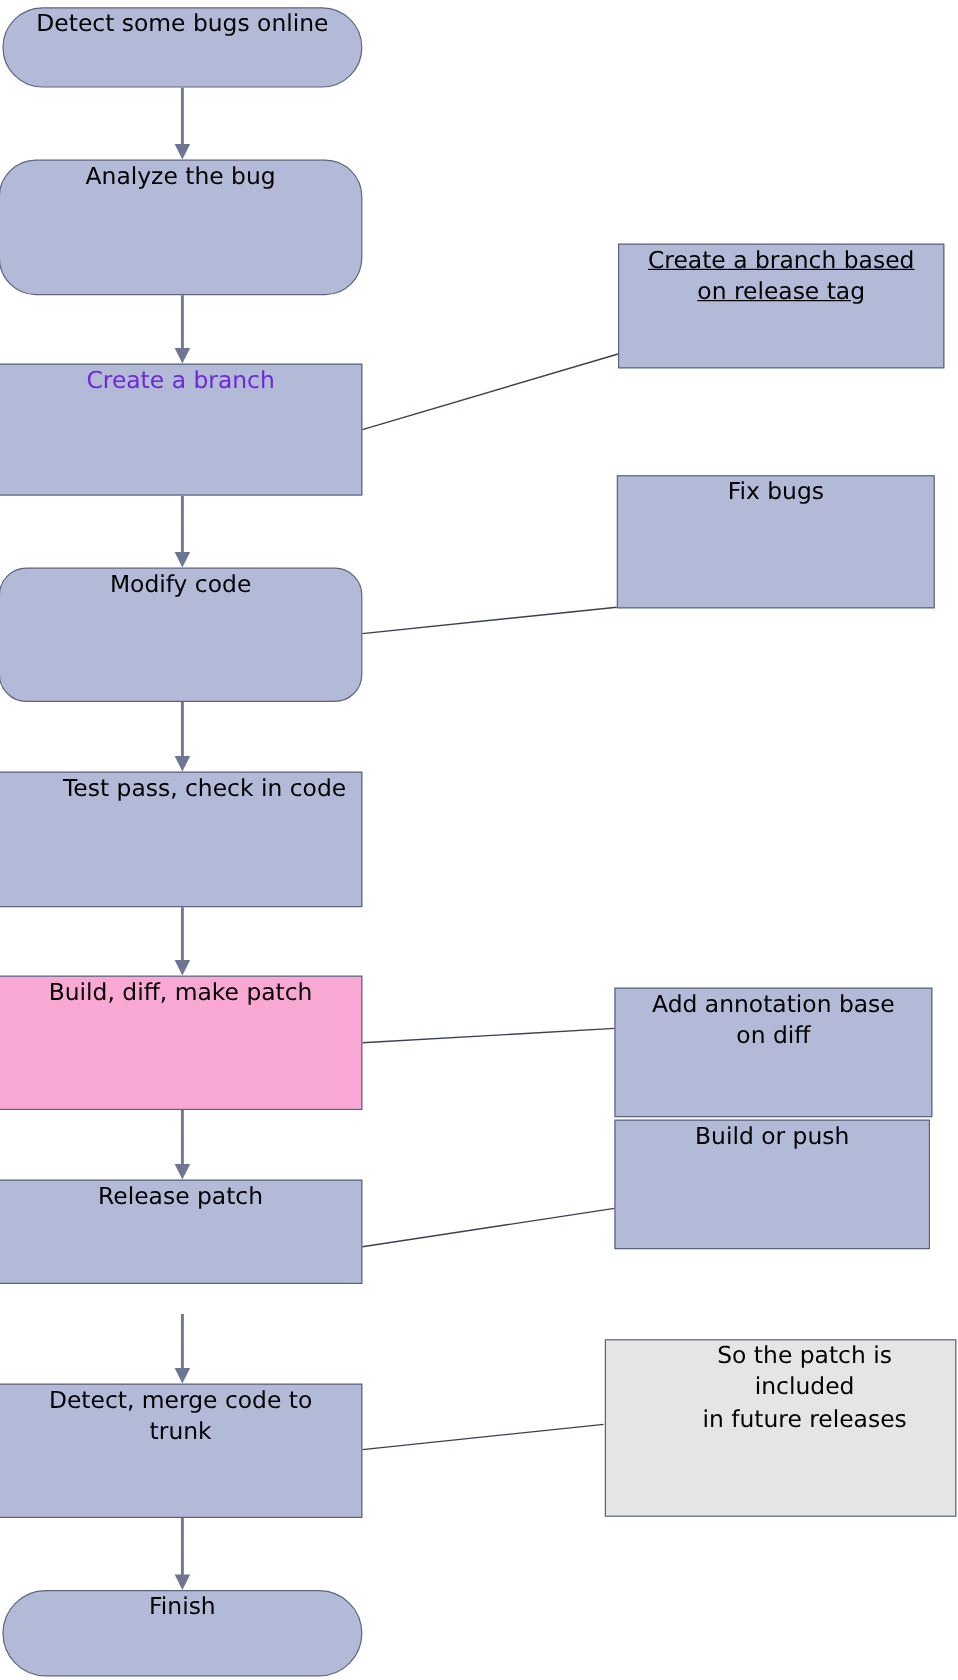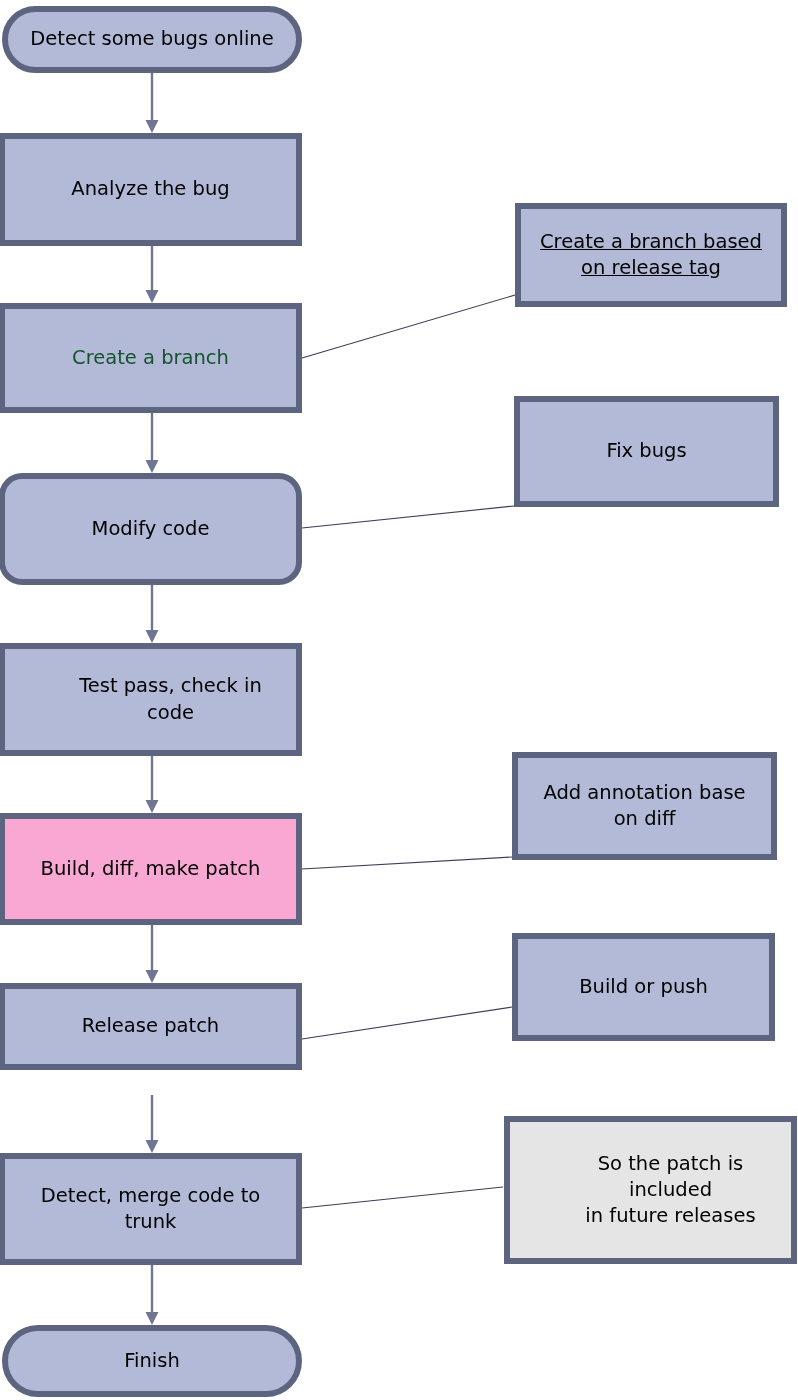--- a/index.html
+++ b/index.html
@@ -23,23 +23,22 @@
     left: 0;
     top: 0;
     width: 798px;
     height: 1400px;
     pointer-events: none;
   }
   .node {
     position: absolute;
     box-sizing: border-box;
     background: #b2bad7;
-    border: 6px solid #4d7c0f;
+    border: 1px solid #4d7c0f;
     display: flex;
-    align-items: center;
     justify-content: center;
     text-align: center;
     color: #000000;
     font-size: 19.5px;
     line-height: 1.35;
     font-family: "DejaVu Sans", sans-serif;
   }
   .node.terminator {
     border-radius: 999px;
   }
@@ -95,24 +94,24 @@
         <line x1="302" y1="869" x2="512" y2="857" stroke="#3a3f55" stroke-width="1.15"></line>
         <line x1="302" y1="1039" x2="512" y2="1007" stroke="#3a3f55" stroke-width="1.15"></line>
         <line x1="302" y1="1208" x2="503" y2="1187" stroke="#3a3f55" stroke-width="1.15"></line>
       </g>
   </svg>
 
   <div id="nodes-layer">
       <div class="node terminator" style="left: 2px; top: 6px; width: 300px; height: 67px; background: rgb(178, 186, 215); border-color: rgb(93, 100, 128); color: rgb(0, 0, 0);">
         <span class="label">Detect some bugs online</span>
       </div>
-      <div class="node" style="left: -1px; top: 133px; width: 303px; height: 113px; background: rgb(178, 186, 215); border-color: rgb(93, 100, 128); color: rgb(0, 0, 0);">
+      <div class="node" style="left: -1px; top: 133px; width: 303px; height: 113px; background: rgb(178, 186, 215); border-color: rgb(93, 100, 128); color: rgb(0, 0, 0); border-radius: 31px;">
         <span class="label">Analyze the bug</span>
       </div>
-      <div class="node" style="left: -1px; top: 303px; width: 303px; height: 110px; background: rgb(178, 186, 215); border-color: rgb(93, 100, 128); color: #14532d;">
+      <div class="node" style="left: -1px; top: 303px; width: 303px; height: 110px; background: rgb(178, 186, 215); border-color: rgb(93, 100, 128); color: #6d28d9;">
         <span class="label">Create a branch</span>
       </div>
       <div class="node" style="left: -1px; top: 473px; width: 303px; height: 112px; background: rgb(178, 186, 215); border-color: rgb(93, 100, 128); color: rgb(0, 0, 0); border-radius: 23px;">
         <span class="label">Modify code</span>
       </div>
       <div class="node" style="left: -1px; top: 643px; width: 303px; height: 113px; background: rgb(178, 186, 215); border-color: rgb(93, 100, 128); color: rgb(0, 0, 0); padding-left: 40px;">
         <span class="label">Test pass, check in code</span>
       </div>
       <div class="node" style="left: -1px; top: 813px; width: 303px; height: 112px; background: #f9a8d4; border-color: rgb(93, 100, 128); color: rgb(0, 0, 0);">
         <span class="label">Build, diff, make patch</span>
@@ -127,21 +126,21 @@
       <div class="node terminator" style="left: 2px; top: 1325px; width: 300px; height: 72px; background: rgb(178, 186, 215); border-color: rgb(93, 100, 128); color: rgb(0, 0, 0);">
         <span class="label">Finish</span>
       </div>
       <div class="node" style="left: 515px; top: 203px; width: 272px; height: 104px; background: rgb(178, 186, 215); border-color: rgb(93, 100, 128); color: rgb(0, 0, 0); text-decoration: underline;">
         <span class="label">Create a branch based
 on release tag</span>
       </div>
       <div class="node" style="left: 514px; top: 396px; width: 265px; height: 111px; background: rgb(178, 186, 215); border-color: rgb(93, 100, 128); color: rgb(0, 0, 0);">
         <span class="label">Fix bugs</span>
       </div>
-      <div class="node" style="left: 512px; top: 752px; width: 265px; height: 108px; background: rgb(178, 186, 215); border-color: rgb(93, 100, 128); color: rgb(0, 0, 0);">
+      <div class="node" style="left: 512px; top: 823px; width: 265px; height: 108px; background: rgb(178, 186, 215); border-color: rgb(93, 100, 128); color: rgb(0, 0, 0);">
         <span class="label">Add annotation base
 on diff</span>
       </div>
       <div class="node" style="left: 512px; top: 933px; width: 263px; height: 108px; background: rgb(178, 186, 215); border-color: rgb(93, 100, 128); color: rgb(0, 0, 0);">
         <span class="label">Build or push</span>
       </div>
       <div class="node" style="left: 504px; top: 1116px; width: 293px; height: 148px; background: #e5e5e5; border-color: rgb(93, 100, 128); color: rgb(0, 0, 0); padding-left: 40px;">
         <span class="label">So the patch is included
 in future releases</span>
       </div>

